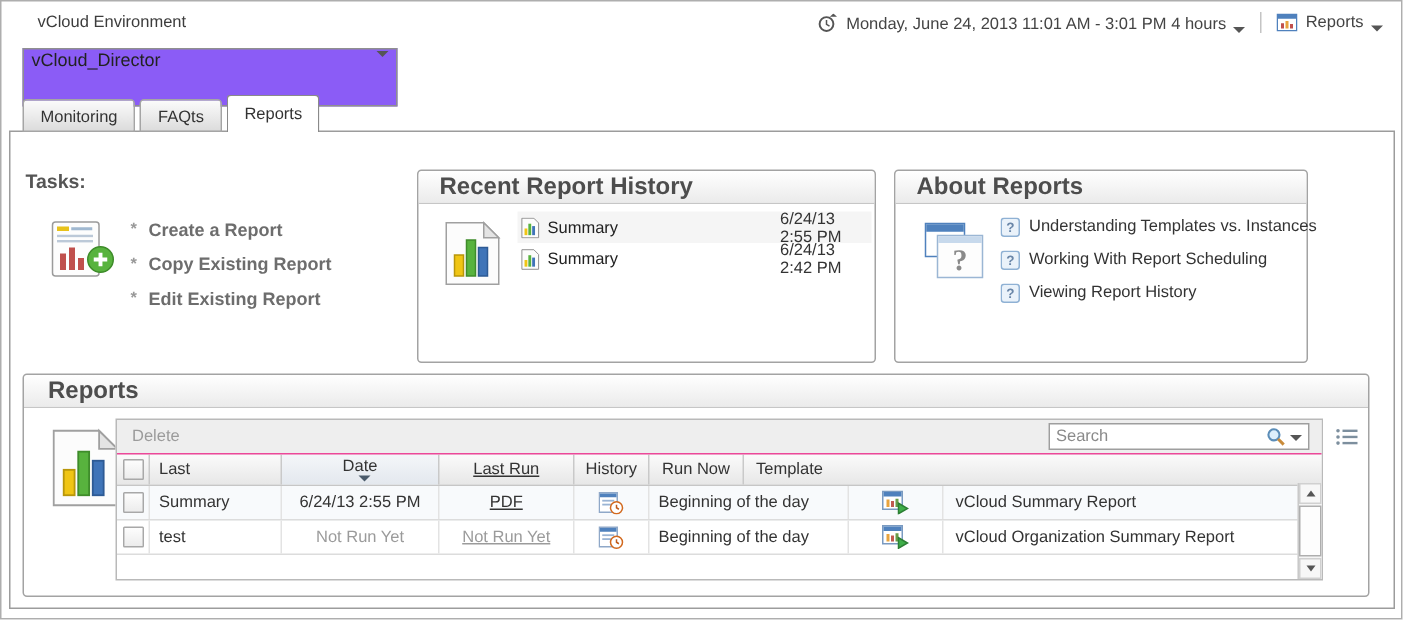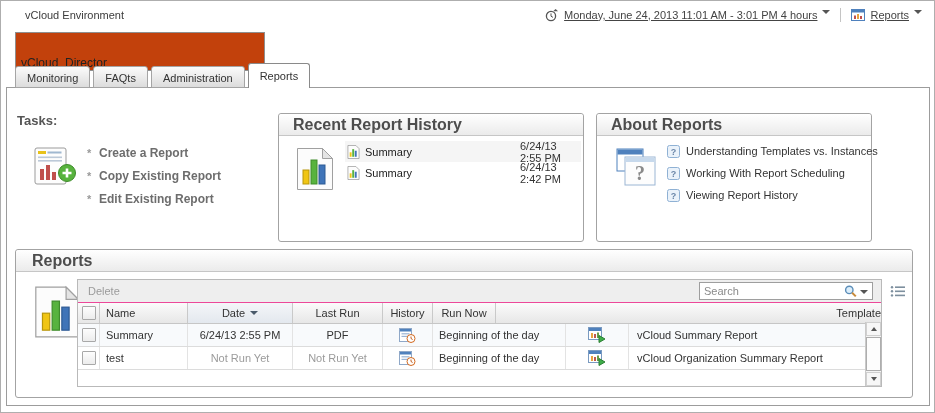--- a/index.html
+++ b/index.html
@@ -4,26 +4,26 @@
 <style>
   html,body{margin:0;padding:0;background:#d7d7d7;}
   .page{
     position:relative; width:935px; height:413px; background:#fff;
     border:1px solid #aeaeae; box-sizing:border-box; overflow:hidden;
     font-family:"Liberation Sans", sans-serif; font-size:11px; color:#333;
   }
   
   .topbar-title{position:absolute; left:24px; top:8px; font-weight:normal; color:#3c3c3c;}
   .top-right{position:absolute; right:12px; top:7px; display:flex; align-items:center; gap:5px; color:#444;}
-  .top-right .clickable{display:flex; align-items:flex-start; gap:5px; cursor:pointer;text-decoration:underline;}
+  .top-right .clickable{display:flex; align-items:flex-end; gap:5px; cursor:pointer;}
   .vdivider{width:1px; height:14px; background:#c4c4c4; margin:0 5px;}
   .caret{width:0;height:0;border-left:4px solid transparent;border-right:4px solid transparent;border-top:4px solid #555; margin-top:1px;}
   .env-select{
     position:absolute; left:14px; top:31px; width:250px; height:39px; box-sizing:border-box;
-    background:#c2410c; border:1px solid #8f8f8f; display:flex; align-items:flex-end; cursor:pointer;
+    background:#8b5cf6; border:1px solid #8f8f8f; display:flex; align-items:flex-start; cursor:pointer;
   }
   .env-select .env-value{flex:1; padding-left:5px; font-size:12px; color:#222;}
   .env-select .arrow-zone{width:18px; display:flex; justify-content:center;}
   
   .tabs{position:absolute; left:14px; top:62px; height:25px; display:flex; align-items:flex-end; z-index:3;}
   .tab{
     height:22px; line-height:22px; padding:0 11px; margin-right:3px; cursor:pointer;
     background:linear-gradient(#fbfbfb,#dcdcdc); border:1px solid #a5a5a5;
     border-radius:3px 3px 0 0; box-sizing:border-box; color:#333;
   }
@@ -82,22 +82,22 @@
   .search-icons{display:flex; align-items:center; gap:3px; padding-right:4px; cursor:pointer;}
   .rtable-header{display:flex; height:20px; background:linear-gradient(#fbfbfb,#e7e7e7); border-bottom:1px solid #c6c6c6;}
   .hcell{display:flex; align-items:center; justify-content:center; box-sizing:border-box; border-right:1px solid #c9c9c9; color:#333; cursor:pointer;}
   .hcell.sorted{background:linear-gradient(#f4f6f9,#e3e8ee);}
   .sort-arrow{width:0;height:0;border-left:4px solid transparent;border-right:4px solid transparent;border-top:4px solid #4a5a6a;margin-left:5px;}
   .rrow{display:flex; height:22px; border-bottom:1px solid #dcdcdc;}
   .rrow.alt1{background:#f8fafc;}
   .cell{display:flex; align-items:center; box-sizing:border-box; border-right:1px solid #e3e3e3; overflow:hidden; white-space:nowrap;}
   .c-cb{width:22px; justify-content:center;}
   .c-name{width:88px; padding-left:6px;}
-  .c-date{width:105px; justify-content:center;}
-  .c-lastrun{width:90px; justify-content:center;}
+  .c-date{width:105px; justify-content:center;flex-direction:column;}
+  .c-lastrun{width:90px; justify-content:center;text-decoration:underline;}
   .c-history{width:50px; justify-content:center;}
   .c-schedule{width:133px; padding-left:6px;}
   .c-runnow{width:63px; justify-content:center;}
   .c-template{flex:1; padding-left:8px; border-right:none;}
   .muted{color:#9b9b9b;}
   .checkbox{
     width:12px; height:12px; border:1px solid #a8a8a8; border-radius:1px;
     background:linear-gradient(#fdfdfd,#ececec); cursor:pointer;
   }
   .icon-btn{cursor:pointer; display:flex; align-items:center; justify-content:center;}
@@ -147,21 +147,20 @@
   <div class="env-select">
     <span class="env-value">vCloud_Director</span>
     <span class="arrow-zone">
         <span class="caret"></span>
       </span>
   </div>
 
   <div class="tabs">
     <div class="tab">Monitoring</div>
     <div class="tab">FAQts</div>
-    <div class="tab">Administration</div>
     <div class="tab active">Reports</div>
   </div>
 
   <div class="content"></div>
 
   <div class="tasks-title">Tasks:</div>
 
   <svg class="create-report-icon" width="44" height="40" viewBox="0 0 44 40">
     <rect x="1" y="1" width="31" height="36" rx="2" fill="#fdfdfd" stroke="#9b9b9b"></rect>
     <rect x="4" y="4" width="8" height="3" fill="#e8c21a"></rect>
@@ -293,36 +292,36 @@
             <span class="caret"></span>
           </span>
         </div>
       </div>
 
       <div class="rtable-header">
         <div class="hcell c-cb">
           <span class="checkbox"></span>
         </div>
         <div class="hcell c-name" style="justify-content:flex-start;">
-          <span>Name</span>
+          <span>Last</span>
         </div>
         <div class="hcell c-date sorted">
           <span>Date</span>
           <span class="sort-arrow"></span>
         </div>
         <div class="hcell c-lastrun">
           <span>Last Run</span>
         </div>
         <div class="hcell c-history">
           <span>History</span>
         </div>
         <div class="hcell c-runnow">
           <span>Run Now</span>
         </div>
-        <div class="hcell c-template" style="justify-content:flex-end;">
+        <div class="hcell c-template" style="justify-content:flex-start;">
           <span>Template</span>
         </div>
       </div>
 
       <div class="rrow alt1">
         <div class="cell c-cb" style="justify-content:center;">
           <span class="checkbox"></span>
         </div>
         <div class="cell c-name">Summary</div>
         <div class="cell c-date">6/24/13 2:55 PM</div>

